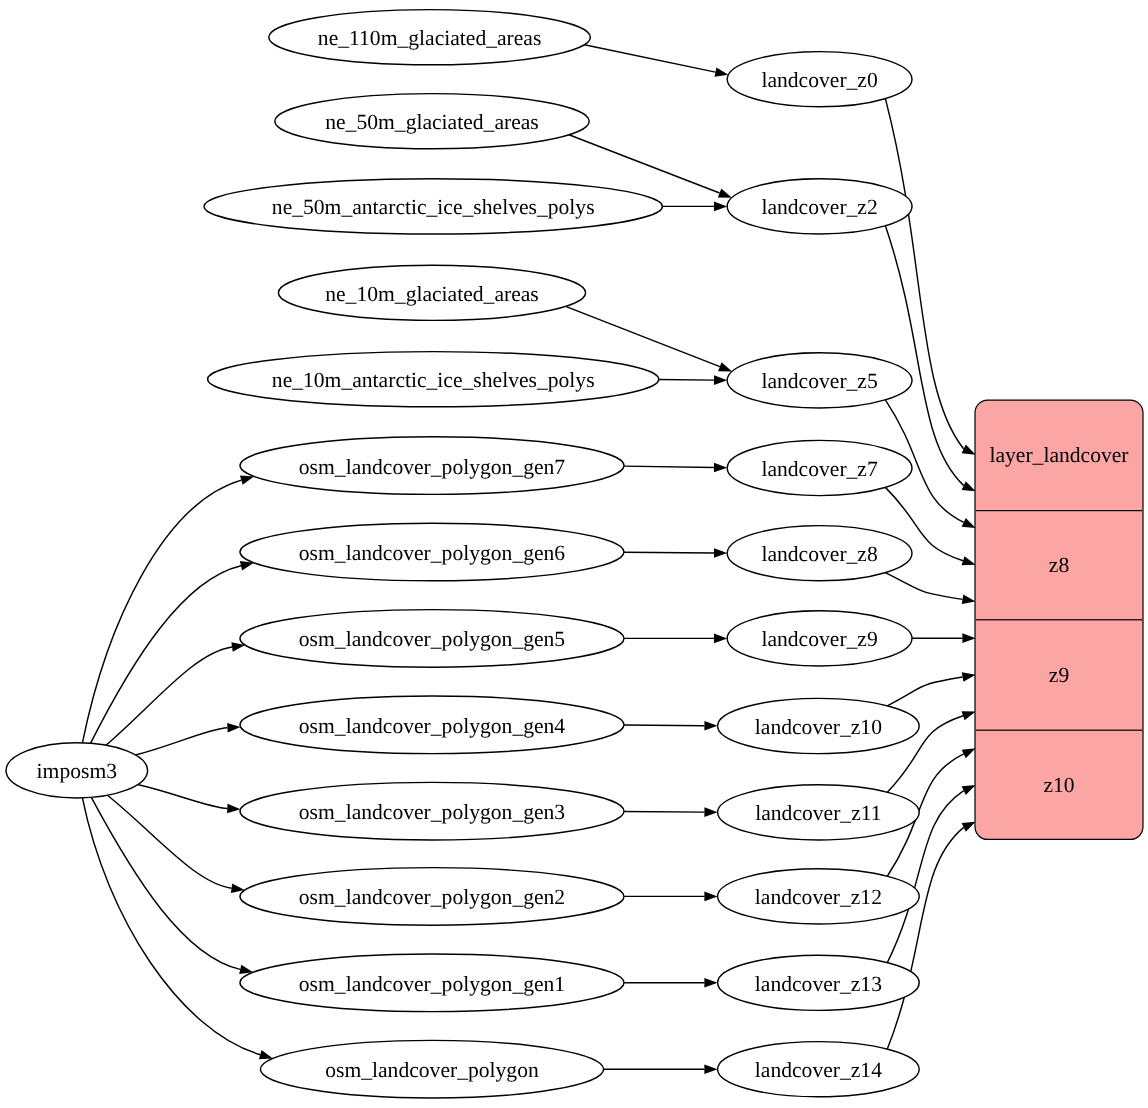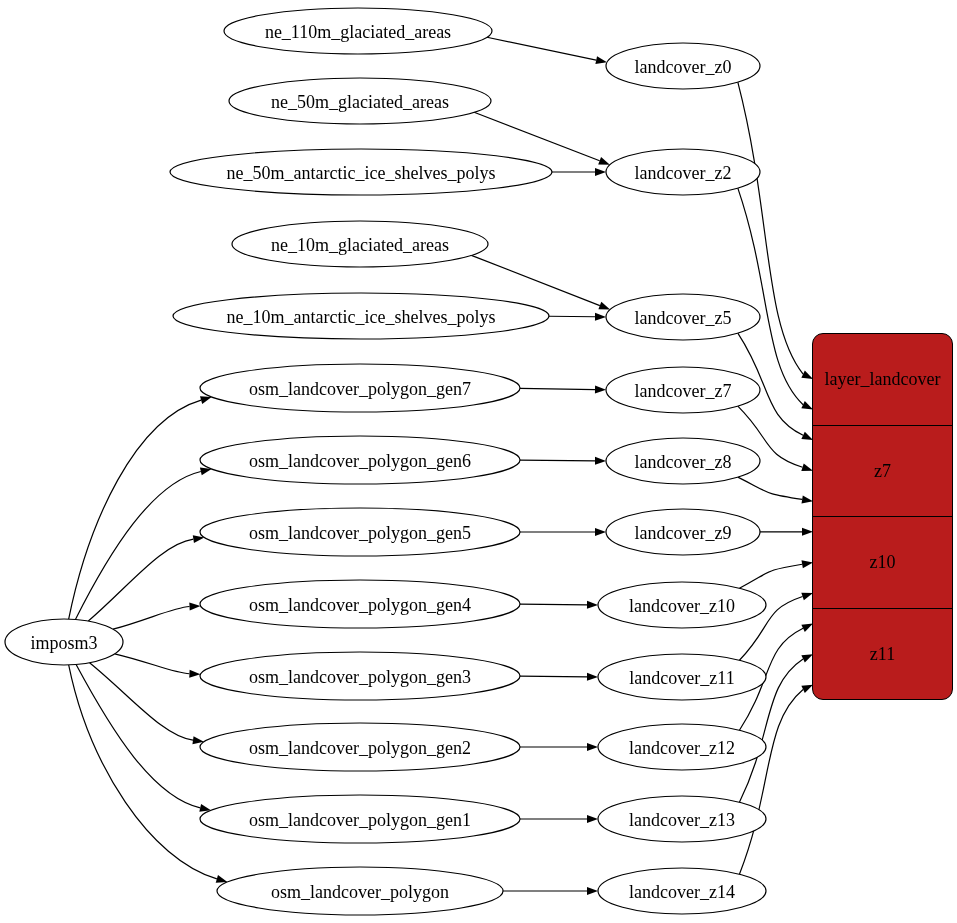--- a/index.html
+++ b/index.html
@@ -165,19 +165,19 @@
         <ellipse cx="682" cy="677" rx="84" ry="23" fill="#ffffff" stroke="#000000" stroke-width="1.2"></ellipse>
         <text x="682" y="677" text-anchor="middle" dominant-baseline="central" dy="0.04em">landcover_z11</text>
         <ellipse cx="682" cy="747" rx="84" ry="23" fill="#ffffff" stroke="#000000" stroke-width="1.2"></ellipse>
         <text x="682" y="747" text-anchor="middle" dominant-baseline="central" dy="0.04em">landcover_z12</text>
         <ellipse cx="682" cy="819" rx="84" ry="23" fill="#ffffff" stroke="#000000" stroke-width="1.2"></ellipse>
         <text x="682" y="819" text-anchor="middle" dominant-baseline="central" dy="0.04em">landcover_z13</text>
         <ellipse cx="682" cy="891" rx="84" ry="23" fill="#ffffff" stroke="#000000" stroke-width="1.2"></ellipse>
         <text x="682" y="891" text-anchor="middle" dominant-baseline="central" dy="0.04em">landcover_z14</text>
       </g>
   </svg>
-  <div id="record-node" class="record" style="left: 812px; top: 333px; width: 141px; height: 367px; background: #b91c1c; border-color: rgb(0, 0, 0); border-radius: 11px;">
+  <div id="record-node" class="record" style="left: 812px; top: 333px; width: 141px; height: 367px; background: #fca5a5; border-color: rgb(0, 0, 0); border-radius: 11px;">
     <div class="record-cell">layer_landcover</div>
-      <div class="record-cell">z7</div>
+      <div class="record-cell">z8</div>
+      <div class="record-cell">z9</div>
       <div class="record-cell">z10</div>
-      <div class="record-cell">z11</div>
     </div>
 </div>
 
 </body></html>

